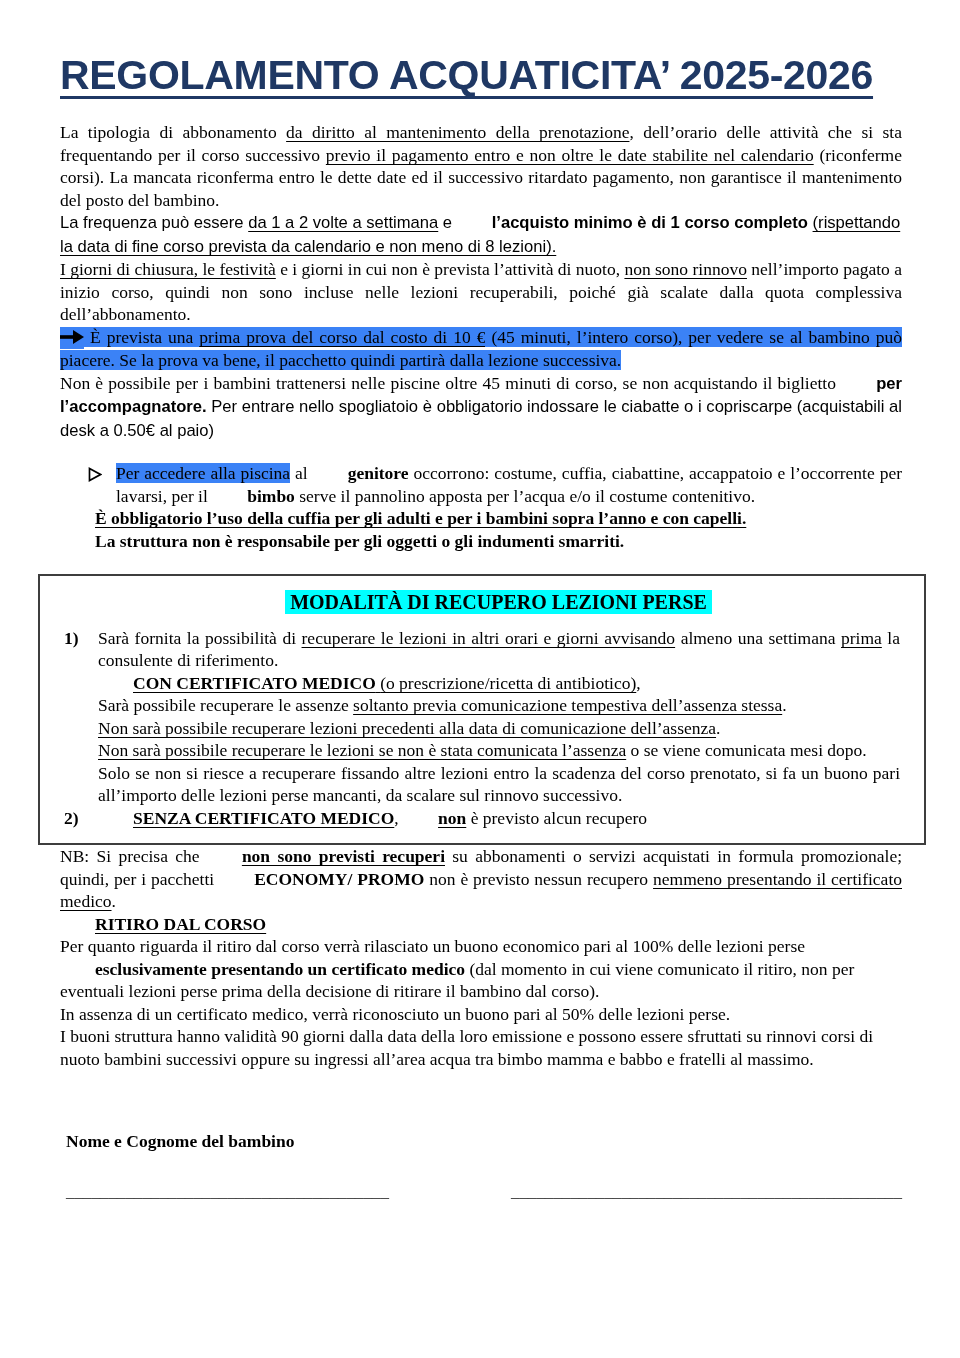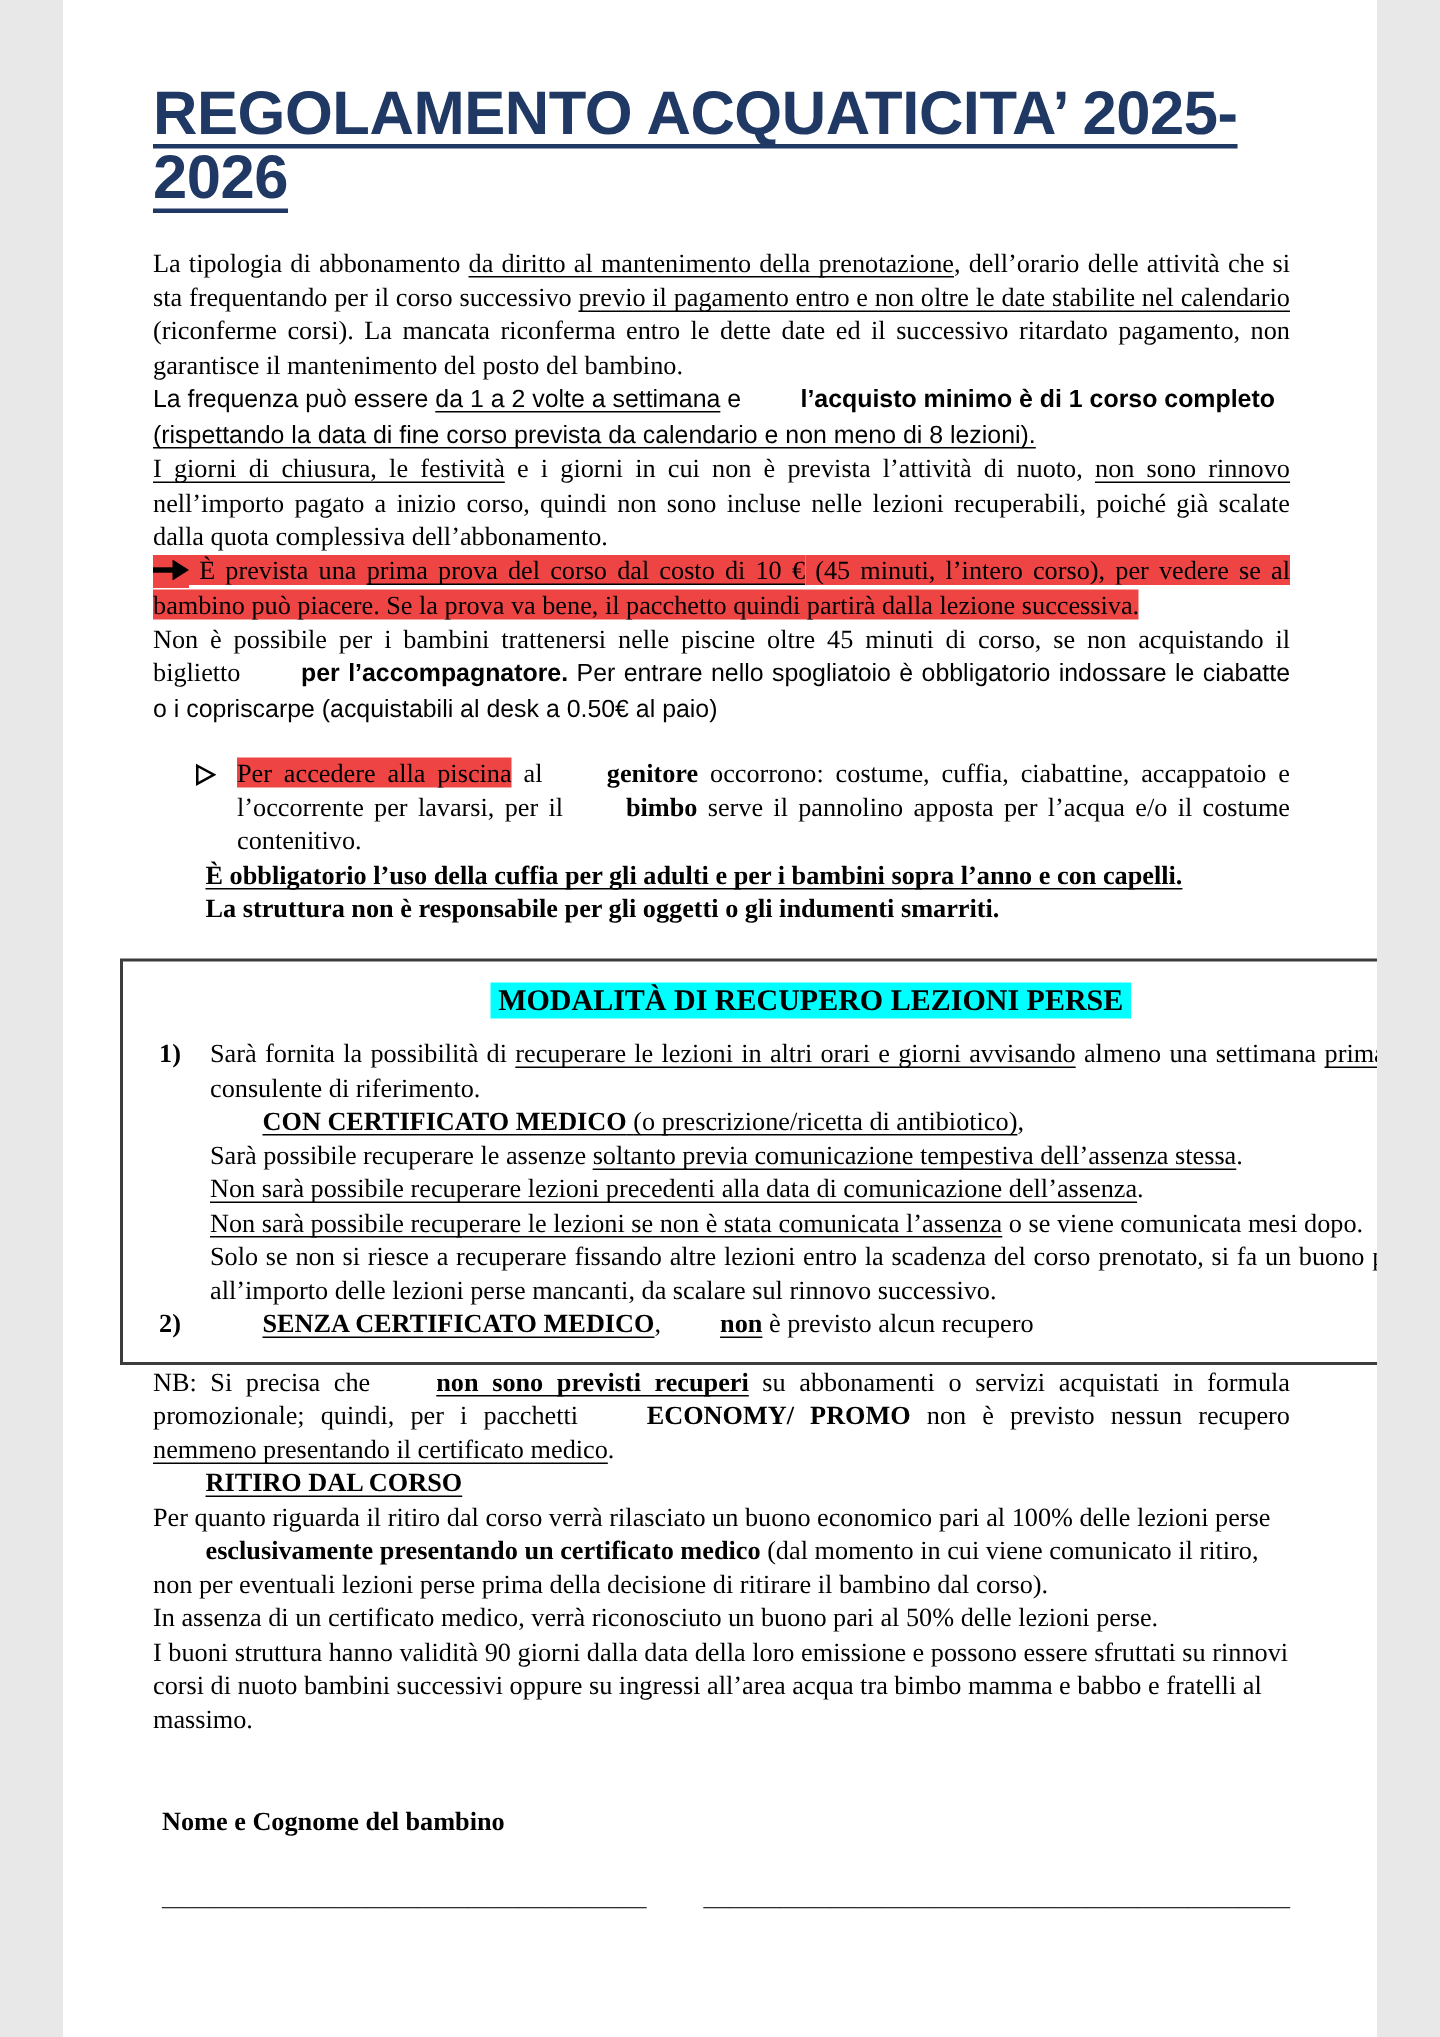--- a/index.html
+++ b/index.html
@@ -1,34 +1,34 @@
 <!DOCTYPE html>
 <html><head>
 <meta charset="utf-8">
 <style>
   html,body { margin:0; padding:0; background:#e8e8e8; }
   .page {
-    width:876px; height:1358px; background:#ffffff; margin:0 auto;
+    width:960px; height:1358px; background:#ffffff; margin:0 auto;
     box-sizing:border-box; padding:54px 58px 0 60px;
     font-family:"Liberation Serif","DejaVu Serif",serif;
     font-size:17.5px; line-height:22.5px; color:#000;
     position:relative; overflow:hidden;
   }
   h1.doc-title {
     font-family:"Liberation Sans","DejaVu Sans",sans-serif;
     font-weight:600; font-size:41px; line-height:1.05;
     color:#1f3864; margin:0 0 24px 0; letter-spacing:-0.3px;
     text-decoration:underline; text-decoration-thickness:3px; text-underline-offset:7px;
     text-decoration-skip-ink:none;
   }
   p.para { margin:0; }
   .justify { text-align:justify; }
   .b { font-weight:bold;margin-left:35px; }
   .u { text-decoration:underline; text-decoration-skip-ink:none; text-decoration-thickness:1.4px; text-underline-offset:2.5px; }
-  .hl-y { background:#ef4444; }
+  .hl-y { background:#3b82f6; }
   .hl-c { background:#00ffff; padding:1px 5px; }
   .sans { font-family:"Liberation Sans","DejaVu Sans",sans-serif; font-size:16.6px; }
   .mt-block { margin-top:17px; }
   .mt-big { margin-top:20px; }
 
   .bullet-row { display:flex; gap:14px; margin:20px 0 0 28px; }
   .bullet-glyph { flex:none; padding-top:3px; }
   .bullet-text { margin:0; flex:1; text-align:justify; }
 
   .icon-inline { display:inline-block; vertical-align:-1px; }
@@ -41,21 +41,21 @@
   .box-title { text-align:center; font-size:20px; margin:2px 0 13px 0; }
   .bitem { display:flex; }
   .bnum { flex:none; width:36px; font-weight:bold; padding-left:2px; box-sizing:border-box; }
   .bbody { flex:1; }
   .bline { text-align:justify; }
 
   .nb { margin-top:26px; text-align:justify; }
   .ritiro-head { margin-top:22px; }
   .ritiro-par { margin:0; }
 
-  .sig-row { display:flex; margin-top:46px; }
+  .sig-row { display:flex; margin-top:60px; }
   .sig-left { width:432px; padding-left:6px; box-sizing:border-box; }
   .sig-right { flex:1; padding-left:5px; }
   .sig-label { font-weight:bold; }
   .sig-lines { display:flex; margin-top:28px; color:#2e2e2e; font-size:17px; letter-spacing:0;gap:31px; }
 </style>
 </head>
 <body>
 
 <div class="page">
 

